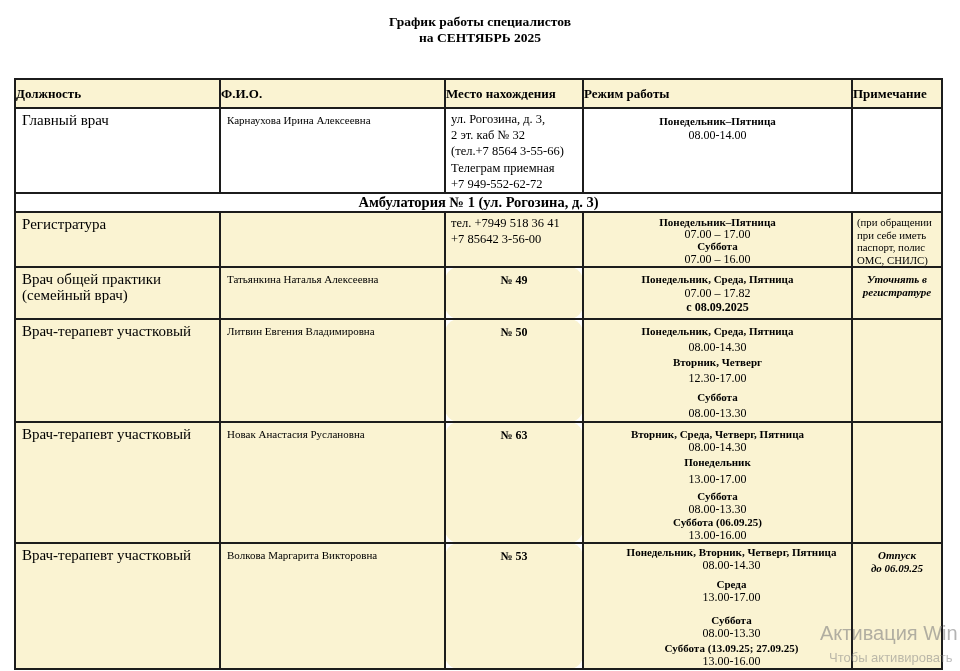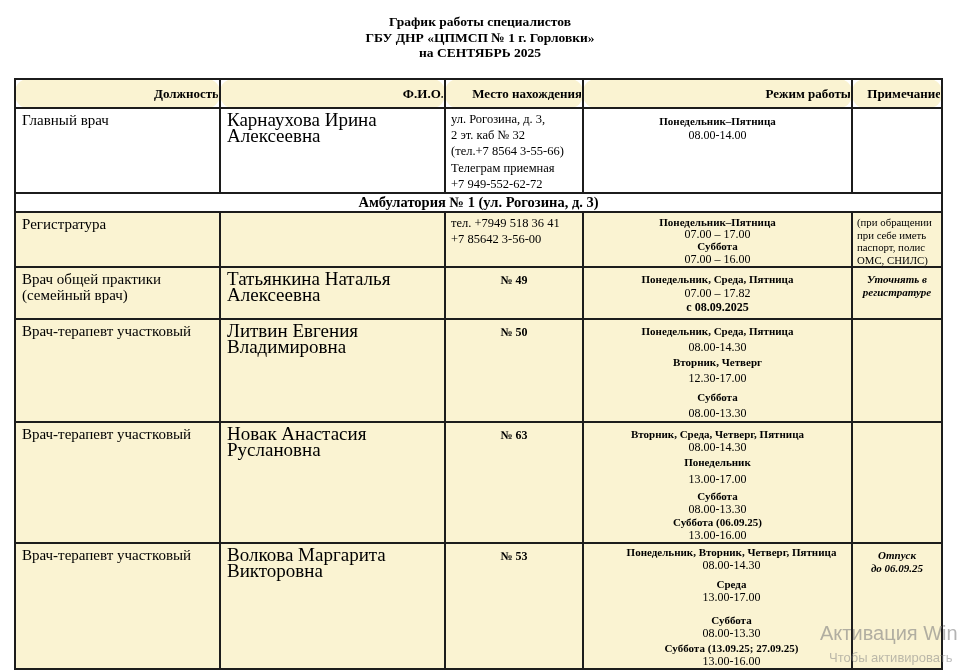--- a/index.html
+++ b/index.html
@@ -21,39 +21,39 @@
     position: absolute; left: 14px; top: 78px;
     width: 927px; table-layout: fixed;
     border-collapse: collapse;
   }
   td, th {
     border: 2px solid #1c1c1c;
     vertical-align: top;
     background: #faf3d2;
     overflow: hidden;
   }
-  th { font-size: 13px; font-weight: bold; text-align: right; padding-top: 6px; border-radius: 13px; }
+  th { font-size: 13px; font-weight: bold; text-align: left; padding-top: 6px; }
   tr.hdr    { height: 29px; }
   tr.r1     { height: 79px; }
   tr.secrow { height: 17px; }
   tr.r2     { height: 52px; }
   tr.r3     { height: 52px; }
   tr.r4     { height: 94px; }
   tr.r5     { height: 117px; }
   tr.r6     { height: 123px; }
   tr.white td { background: #fff; }
   td.sec-cell {
     background: #fff; text-align: center; font-weight: bold;
     font-size: 14.5px; line-height: 17px; padding-top: 0;
   }
   td.pos  { font-size: 15px; line-height: 16px; padding: 3px 6px 0 6px; }
-  td.name { font-size: 19px; line-height: 16px; padding: 3px 6px 0 6px; }
+  td.name { font-size: 11px; line-height: 16px; padding: 3px 6px 0 6px; }
   td.loc  { font-size: 12.5px; padding: 2px 2px 0 5px; }
   td.loc div { line-height: 16.2px; white-space: nowrap; }
-  td.room { font-weight: bold; font-size: 12px; text-align: center; padding-top: 5px; }
+  td.room { font-weight: bold; font-size: 12px; text-align: center; padding-top: 5px; border-radius: 14px; }
   td.sched { text-align: center; }
   .sd { font-weight: bold; font-size: 11px; }
   .st { font-size: 12px; }
   td.s1 { padding-top: 5px; }  td.s1 div { line-height: 14px; }
   td.s2 { padding-top: 3px; }  td.s2 div { line-height: 12.2px; }
   td.s3 { padding-top: 4px; }  td.s3 div { line-height: 14px; }
   td.s3 .sd2 { font-size: 12px; font-weight: bold; }
   td.s4 { padding-top: 4px; }  td.s4 div { line-height: 15.5px; }
   td.s5 { padding-top: 5px; }  td.s5 div { line-height: 13px; }
   td.s6 { padding-top: 2px; }  td.s6 div { line-height: 13px; margin-left: 28px; }
@@ -80,21 +80,20 @@
     white-space: nowrap;
   }
 </style>
 </head>
 <body>
 
 <div class="page">
 
   <div class="title">
     <div>График работы специалистов</div>
-    <div>ГБУ ДНР «ЦПМСП № 1 г. Горловки»</div>
     <div>на СЕНТЯБРЬ 2025</div>
   </div>
 
   <table class="sched-table">
     <colgroup>
       <col style="width:205px">
         <col style="width:225px">
         <col style="width:138px">
         <col style="width:269px">
         <col style="width:90px">

